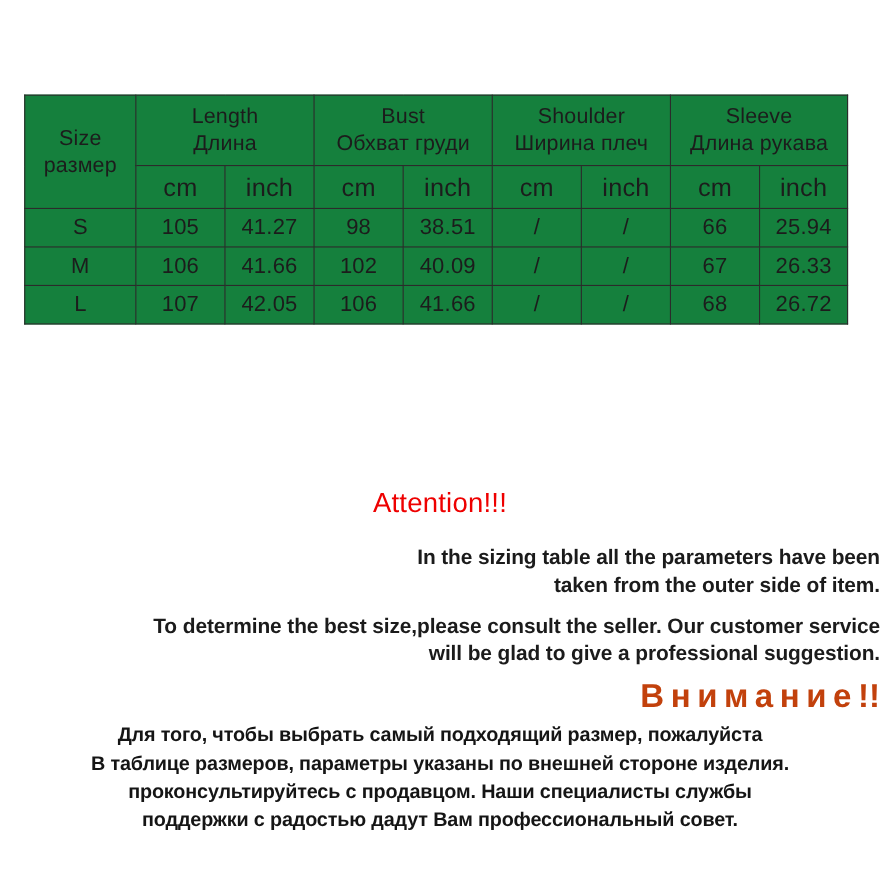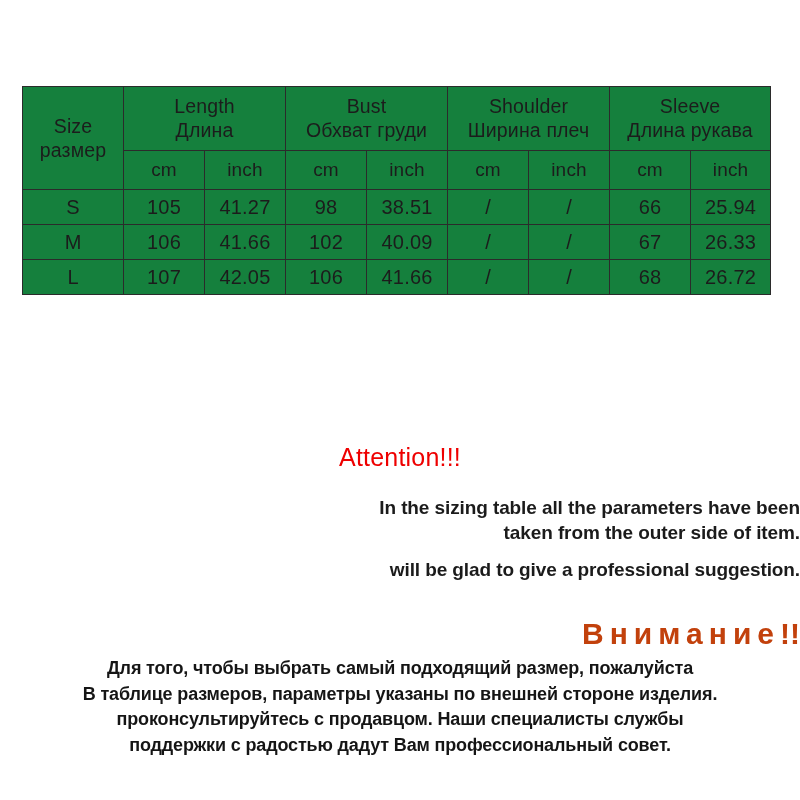--- a/index.html
+++ b/index.html
@@ -49,21 +49,21 @@
     line-height: 1.22;
     letter-spacing: 0.15px;
   }
   td.head-size {
     font-size: 19.5px;
     line-height: 1.25;
     letter-spacing: 0.15px;
   }
   td.head-unit {
     height: 38px;
-    font-size: 19px;
+    font-size: 23px;
     letter-spacing: 0.2px;
   }
   td.data-cell {
     height: 34px;
     font-size: 20px;
     letter-spacing: 0.2px;
   }
   td.data-size {
     height: 34px;
     font-size: 20px;
@@ -223,20 +223,21 @@
 <div class="notice">
 
   <p class="attn-en">Attention!!!</p>
 
   <p class="para-en">
     <span class="blk1">
       <span class="ln">In the sizing table all the parameters have been</span>
       <span class="ln">taken from the outer side of item.</span>
     </span>
     <span class="blk2">
+      <span class="ln">To determine the best size,please consult the seller. Our customer service</span>
       <span class="ln">will be glad to give a professional suggestion.</span>
     </span>
   </p>
 
   <p class="attn-ru"><span>Внимание</span><span class="bangs">!!</span></p>
 
   <p class="para-ru">
     <span class="ln">Для того, чтобы выбрать самый подходящий размер, пожалуйста</span>
     <span class="ln">В таблице размеров, параметры указаны по внешней стороне изделия.</span>
     <span class="ln">проконсультируйтесь с продавцом. Наши специалисты службы</span>

